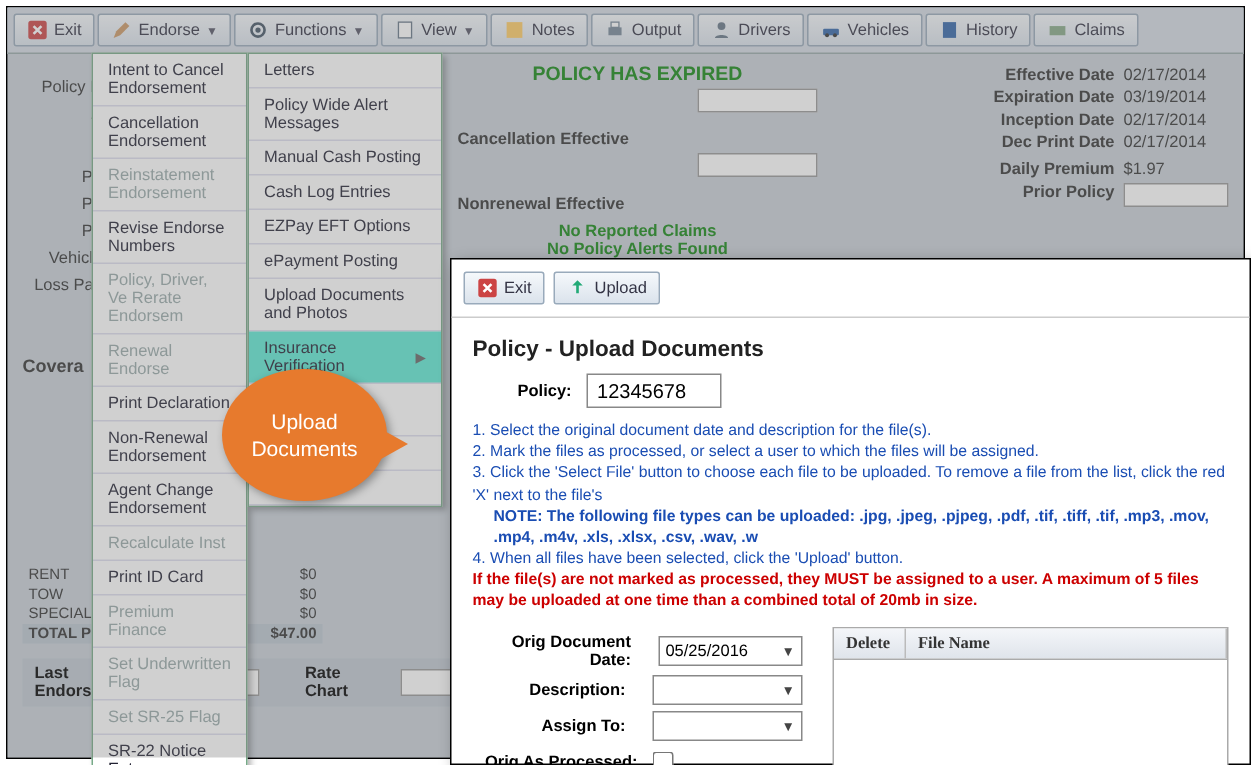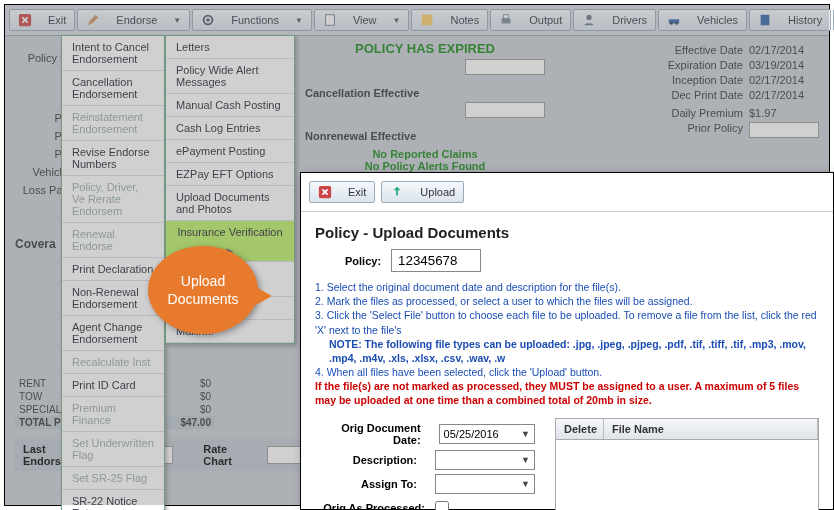--- a/index.html
+++ b/index.html
@@ -30,39 +30,39 @@
   .toolbar {
     display: flex;
     gap: 2px;
     padding: 4px;
     background: #d4dbe3;
     border-bottom: 1px solid #9aa;
   }
   .tbtn {
     display: inline-flex;
     align-items: center;
-    gap: 16px;
+    gap: 4px;
     padding: 3px 8px;
     background: linear-gradient(#f5f8fb,#dbe3ec);
     border: 1px solid #9ab;
     border-radius: 2px;
     color: #334;
     cursor: default;
   }
   .tbtn .caret { font-size: 8px; color:#556; }
   .tbtn .ico { width:14px; height:14px; }
   .content-area { padding: 6px 8px; display:flex; gap:8px; }
   .left-col { width: 55px; text-align:right; padding-top:4px; color:#333; }
   .left-col div { margin: 6px 0; white-space:nowrap; }
   .right-info {
     position:absolute; right:10px; top:36px;
     text-align:right; color:#333;
   }
   .right-info .row { display:flex; justify-content:flex-end; gap:6px; margin:3px 0;}
-  .right-info .lbl { font-weight:normal; }
+  .right-info .lbl { font-weight:bold; }
   .right-info .val { width:70px; text-align:left; }
   .center-status {
     position:absolute; left:300px; top:36px; width:240px; text-align:center;
   }
   .expired { color:#138813; font-weight:bold; font-size:13px; }
   .green-txt { color:#138813; font-weight:bold; }
   .red-txt { color:#c00; font-weight:bold; }
   .stat-row { display:flex; justify-content:space-between; margin:3px 0; }
   .stat-row .k { font-weight:bold; color:#333;margin-top:28px;}
   .stat-row .inp { border:1px solid #999; height:16px; width:80px; background:#fff;}
@@ -79,21 +79,21 @@
     border-bottom:1px solid #dde;
     color:#223;
     cursor:default;
     min-width:100px;
     display:flex;
     justify-content:space-between;
     align-items:center;
     gap:8px;
   }
   .menu .mi.disabled { color:#9aa; }
-  .menu .mi.highlight { background:#bef264;flex-direction:column; }
+  .menu .mi.highlight { background:#5eead4; }
   .menu .mi .sub { font-size:9px; color:#666; }
 
   .coverage-hdr {
     position:absolute; left:10px; top:232px; font-weight:bold; color:#333; font-size:12px;
   }
   .premium-table {
     position:absolute; left:10px; top:372px; width:200px;
     font-size:10px; color:#333;
   }
   .premium-table .r { display:flex; justify-content:space-between; padding:1px 4px;}
@@ -136,21 +136,21 @@
   .form-grid { display:flex; gap:20px; }
   .form-left { width:220px; }
   .form-left .frow { display:flex; align-items:center; justify-content:flex-end; gap:18px; margin:4px 0;}
   .form-left .frow label { font-weight:bold; text-align:right; }
   .form-left .frow input[type=text], .form-left .frow .sel {
     border:1px solid #888; height:20px; width:100px; padding:0 4px; background:#fff;
   }
   .form-left .frow .sel { display:inline-flex; align-items:center; justify-content:space-between;}
   .form-left .frow .sel .dd { font-size:9px; color:#444; }
   .file-table { flex:1; border:1px solid #aaa; }
-  .file-table .hdr { display:flex; background:linear-gradient(#f4f6f9,#dfe4eb); border-bottom:1px solid #aaa;}
+  .file-table .hdr { display:flex; background:linear-gradient(#f4f6f9,#dfe4eb); border-bottom:1px solid #aaa;font-family:Liberation Serif, serif;}
   .file-table .hdr .col { padding:4px 8px; border-right:1px solid #bbb; font-weight:bold; color:#333;}
   .file-table .hdr .col.del { width:48px;}
   .file-table .tbody { height:94px; background:#fff; }
 
   svg { display:block; }
 </style>
 </head>
 <body>
 
 <div class="bg-app">
@@ -345,24 +345,24 @@
       <div class="mi">
         <span>Policy Wide Alert Messages</span>
       </div>
       <div class="mi">
         <span>Manual Cash Posting</span>
       </div>
       <div class="mi">
         <span>Cash Log Entries</span>
       </div>
       <div class="mi">
+        <span>EZPay EFT Options</span>
+      </div>
+      <div class="mi">
         <span>ePayment Posting</span>
-      </div>
-      <div class="mi">
-        <span>EZPay EFT Options</span>
       </div>
       <div class="mi">
         <span>Upload Documents and Photos</span>
       </div>
       <div class="mi highlight">
         <span>Insurance Verification</span>
         <span class="sub">▶</span>
       </div>
       <div class="mi">
         <span>Insured Login Information</span>

